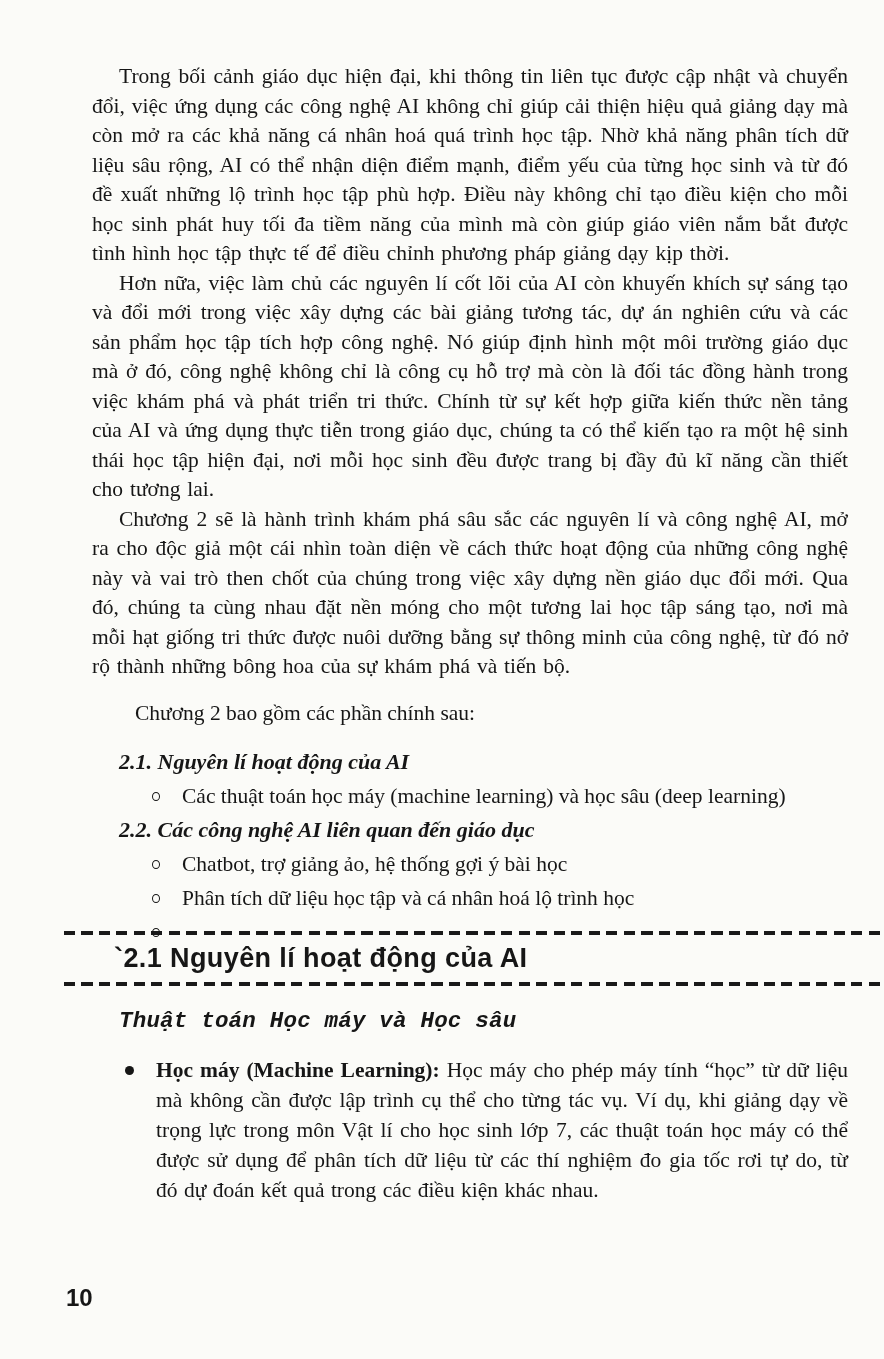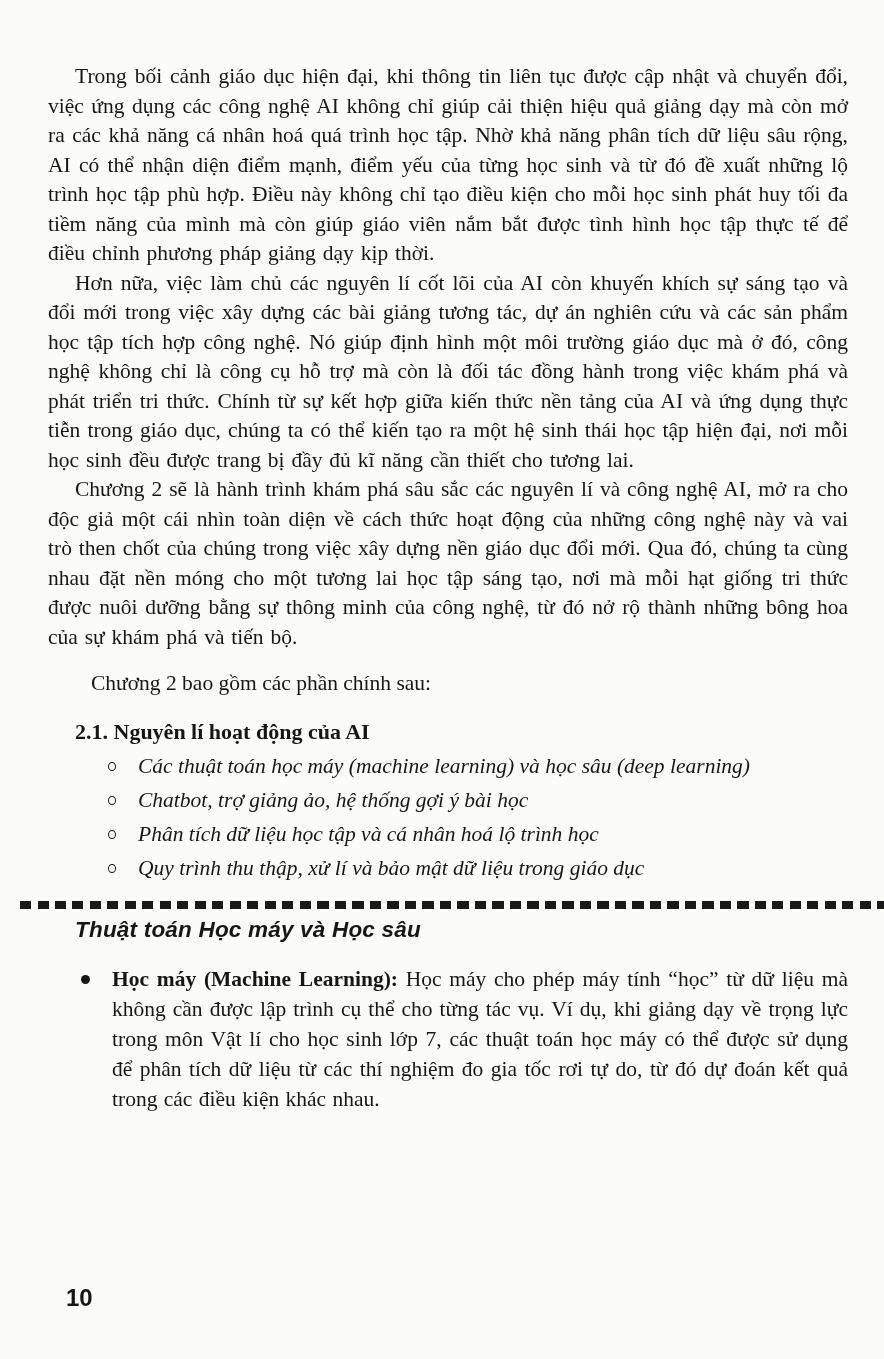--- a/index.html
+++ b/index.html
@@ -7,21 +7,21 @@
     width: 884px; height: 1359px;
     background: #fbfbf8;
     color: #161616;
     font-family: "Liberation Serif", serif;
     overflow: hidden;
     position: relative;
   }
   .page {
     box-sizing: border-box;
     width: 884px; height: 1359px;
-    padding: 62px 36px 0 48px;
+    padding: 62px 36px 0 92px;
     position: relative;
   }
   .body-par {
     margin: 0;
     font-size: 21.5px;
     line-height: 29.5px;
     text-align: justify;
     text-indent: 27px;
     word-spacing: 1.5px;
   }
@@ -30,27 +30,27 @@
     margin: 16px;
     font-size: 21.5px;
     line-height: 31px;
     text-indent: 27px;
   }
   .outline-heading {
     font-weight: bold;
     font-size: 22px;
     line-height: 34px;
     margin-left: 27px;
+    font-style: italic;
   }
   .outline-item {
     position: relative;
     margin-left: 90px;
     font-size: 21.5px;
     line-height: 34px;
-    font-style: italic;
   }
   .o-marker {
     position: absolute;
     left: -30px; top: 13px;
     width: 8px; height: 9px;
     border: 1.7px solid #161616;
     border-radius: 50%;
     box-sizing: border-box;
     display: inline-block;
   }
@@ -62,26 +62,26 @@
     background: repeating-linear-gradient(90deg, #191919 0 11px, transparent 11px 17.5px);
   }
   .banner-title {
     font-family: "Liberation Sans", sans-serif;
     font-weight: bold;
     font-size: 27px;
     letter-spacing: 0.4px;
     margin: 8px 0 8px 50px;
   }
   .subsection-title {
-    font-family: Liberation Sans, sans-serif;
+    font-family: Liberation Mono, monospace;
     font-weight: bold;
     font-style: italic;
     font-size: 22.5px;
     letter-spacing: 0.2px;
-    margin: 8px 0 0 27px;
+    margin: 22px 0 0 27px;
   }
   .ml-bullet {
     display: flex;
     margin-top: 21px;
   }
   .dot-marker {
     flex: none;
     width: 9px; height: 9px;
     border-radius: 50%;
     background: #161616;
@@ -114,37 +114,38 @@
 
   <div class="outline">
     <p class="outline-intro">Chương 2 bao gồm các phần chính sau:</p>
 
     <div class="outline-heading">2.1. Nguyên lí hoạt động của AI</div>
     <div class="outline-item">
       <span class="o-marker"></span>
       <span>Các thuật toán học máy (machine learning) và học sâu (deep learning)</span>
     </div>
 
+    <div class="outline-heading">2.2. Các công nghệ AI liên quan đến giáo dục</div>
     <div class="outline-item">
       <span class="o-marker"></span>
       <span>Chatbot, trợ giảng ảo, hệ thống gợi ý bài học</span>
     </div>
     <div class="outline-item">
       <span class="o-marker"></span>
       <span>Phân tích dữ liệu học tập và cá nhân hoá lộ trình học</span>
     </div>
 
     <div class="outline-item">
       <span class="o-marker"></span>
-      <span>Quy trình thu thập, xử lí và bảo mật dữ liệu trong giáo dục</span>
     </div>
   </div>
 
   <div class="section-banner">
     <div class="dash-line"></div>
+    <div class="banner-title">`2.1 Nguyên lí hoạt động của AI</div>
     <div class="dash-line"></div>
   </div>
 
   <div class="subsection-title">Thuật toán Học máy và Học sâu</div>
 
   <div class="ml-bullet">
     <span class="dot-marker"></span>
     <div class="ml-text">
       <span class="ml-lead">Học máy (Machine Learning):</span>
       <span>Học máy cho phép máy tính “học” từ dữ liệu mà không cần được lập trình cụ thể cho từng tác vụ. Ví dụ, khi giảng dạy về trọng lực trong môn Vật lí cho học sinh lớp 7, các thuật toán học máy có thể được sử dụng để phân tích dữ liệu từ các thí nghiệm đo gia tốc rơi tự do, từ đó dự đoán kết quả trong các điều kiện khác nhau.</span>

